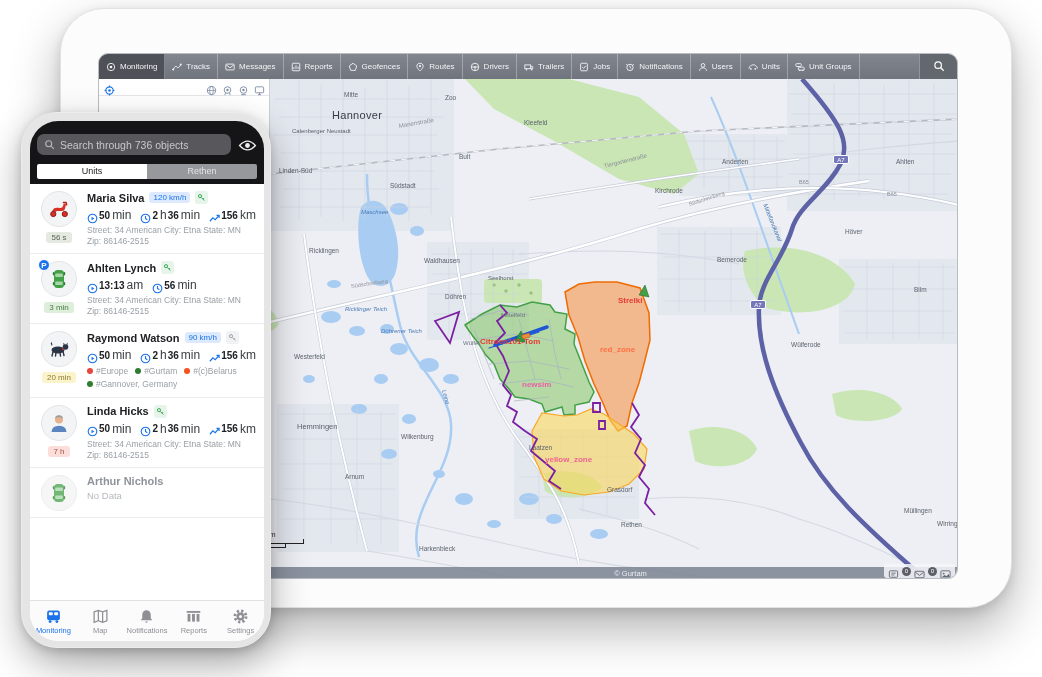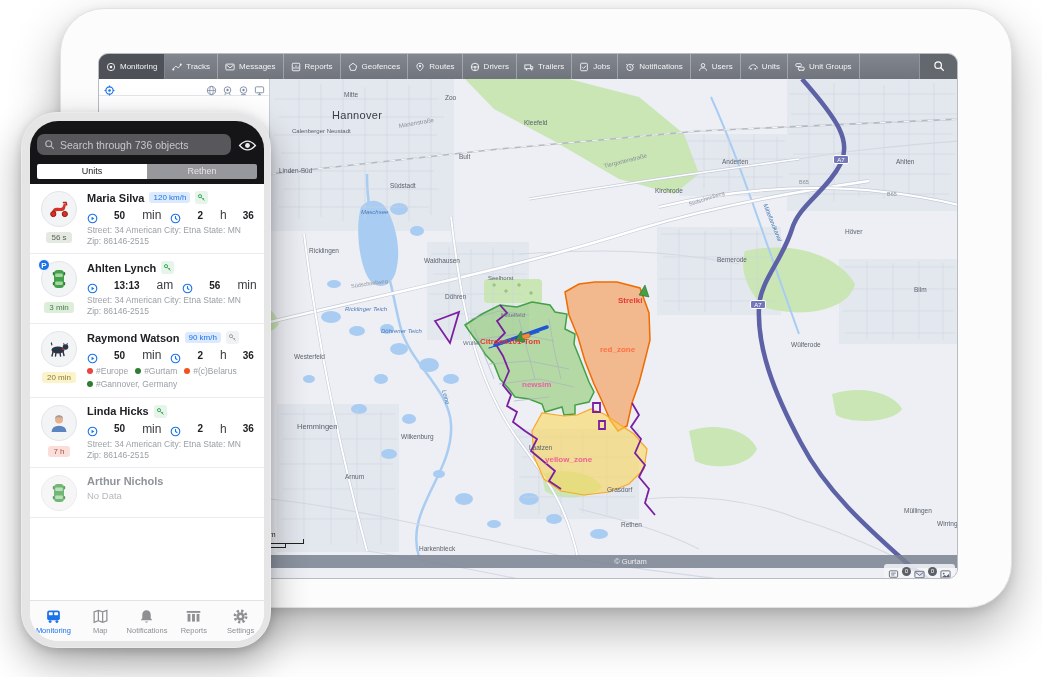--- a/index.html
+++ b/index.html
@@ -47,21 +47,21 @@
   .map-wrap { position:absolute; left:0; top:25px; width:860px; height:501px; }
   .map-svg { position:absolute; left:0; top:0; }
   .map-label { position:absolute; color:#5b626d; font-size:6.5px; white-space:nowrap; transform-origin:left center; z-index:5; pointer-events:none; }
   .map-label.big { color:#383d45; font-size:11px; letter-spacing:.3px; }
   .map-label.road { color:#8a8f99; }
   .map-label.water { color:#4a7ab5; font-style:italic; }
   .map-label.in-zone { color:#6b7280; }
   .zone-label { position:absolute; font-size:8px; font-weight:bold; white-space:nowrap; z-index:6; pointer-events:none; }
   .a7-badge { position:absolute; width:16px; height:9px; background:#7478b8; border:1px solid #fff; border-radius:2px;
               color:#fff; font-size:6px; text-align:center; line-height:8px; z-index:6; }
-  .map-attrib { position:absolute; left:171px; right:0; bottom:12px; height:13px; background:rgba(122,130,144,.85);
+  .map-attrib { position:absolute; left:171px; right:0; bottom:0; height:13px; background:rgba(122,130,144,.85);
                 color:#e9ebef; font-size:7.5px; text-align:center; line-height:13px; z-index:8;padding-left:32px; }
   .scale-bar { position:absolute; left:165px; top:452px; z-index:7; color:#222; font-size:7px; line-height:7px; }
   .scale-line { width:40px; height:5px; border-bottom:1.5px solid #222; border-right:1.5px solid #222; border-left:1.5px solid #222; margin-top:1px; }
   .scale-line2 { width:22px; height:4px; border-bottom:1.5px solid #222; border-right:1.5px solid #222; }
   .mini-toolbar { position:absolute; right:4px; bottom:2px; height:14px; background:rgba(244,246,249,.85); border-radius:3px;
                   display:flex; align-items:center; gap:3px; padding:0 4px; z-index:9; }
   .mini-toolbar .mt-ic { width:11px; height:11px; color:#5f6670; }
   .mini-toolbar .mt-ic svg { width:11px; height:11px; }
   .mini-count { min-width:9px; height:9px; border-radius:5px; background:#5b5f66; color:#fff; font-size:6px;
                 text-align:center; line-height:9px; padding:0 1px; }
@@ -94,21 +94,21 @@
   .unit-main { flex:1; padding-left:8px; min-width:0; }
   .unit-name-row { display:flex; align-items:center; gap:5px; }
   .unit-name { font-size:11px; font-weight:bold; color:#202124; white-space:nowrap; }
   .unit-name.muted { color:#8f949a; }
   .speed-badge { font-size:8px; color:#1a73e8; background:#ddeafe; border-radius:3px; padding:1px 4px; white-space:nowrap; }
   .key-badge { width:13px; height:13px; border-radius:3px; display:flex; align-items:center; justify-content:center; }
   .key-badge svg { width:9px; height:9px; }
   .key-green { background:#e6f4ea; color:#34a853; }
   .key-gray { background:#f1f2f3; color:#9aa0a6; }
   .unit-stats { display:flex; align-items:center; gap:9px; margin-top:4px; }
-  .stat { display:flex; align-items:center; gap:16px; }
+  .stat { display:flex; align-items:center; gap:1px; }
   .stat .s-ic { width:11px; height:11px; color:#1a73e8; flex:none; }
   .stat .s-ic svg { width:11px; height:11px; }
   .stat b { font-size:10px; color:#202124; }
   .stat .u { font-size:12px; color:#3c4043; margin-left:1px; }
   .unit-addr { margin-top:3px; font-size:8.5px; color:#9aa0a6; line-height:1.3; }
   .no-data { margin-top:3px; font-size:9.5px; color:#b4b9be; }
   .tag-row { margin-top:3px; font-size:8.5px; color:#9aa0a6; line-height:1.5; }
   .tag { white-space:nowrap; margin-right:7px; }
   .tag i { display:inline-block; width:6px; height:6px; border-radius:50%; margin-right:3px; }
   .ph-bottomnav { height:41px; background:#fbfbfc; border-top:1px solid #e2e2e4; display:flex; align-items:center; }

